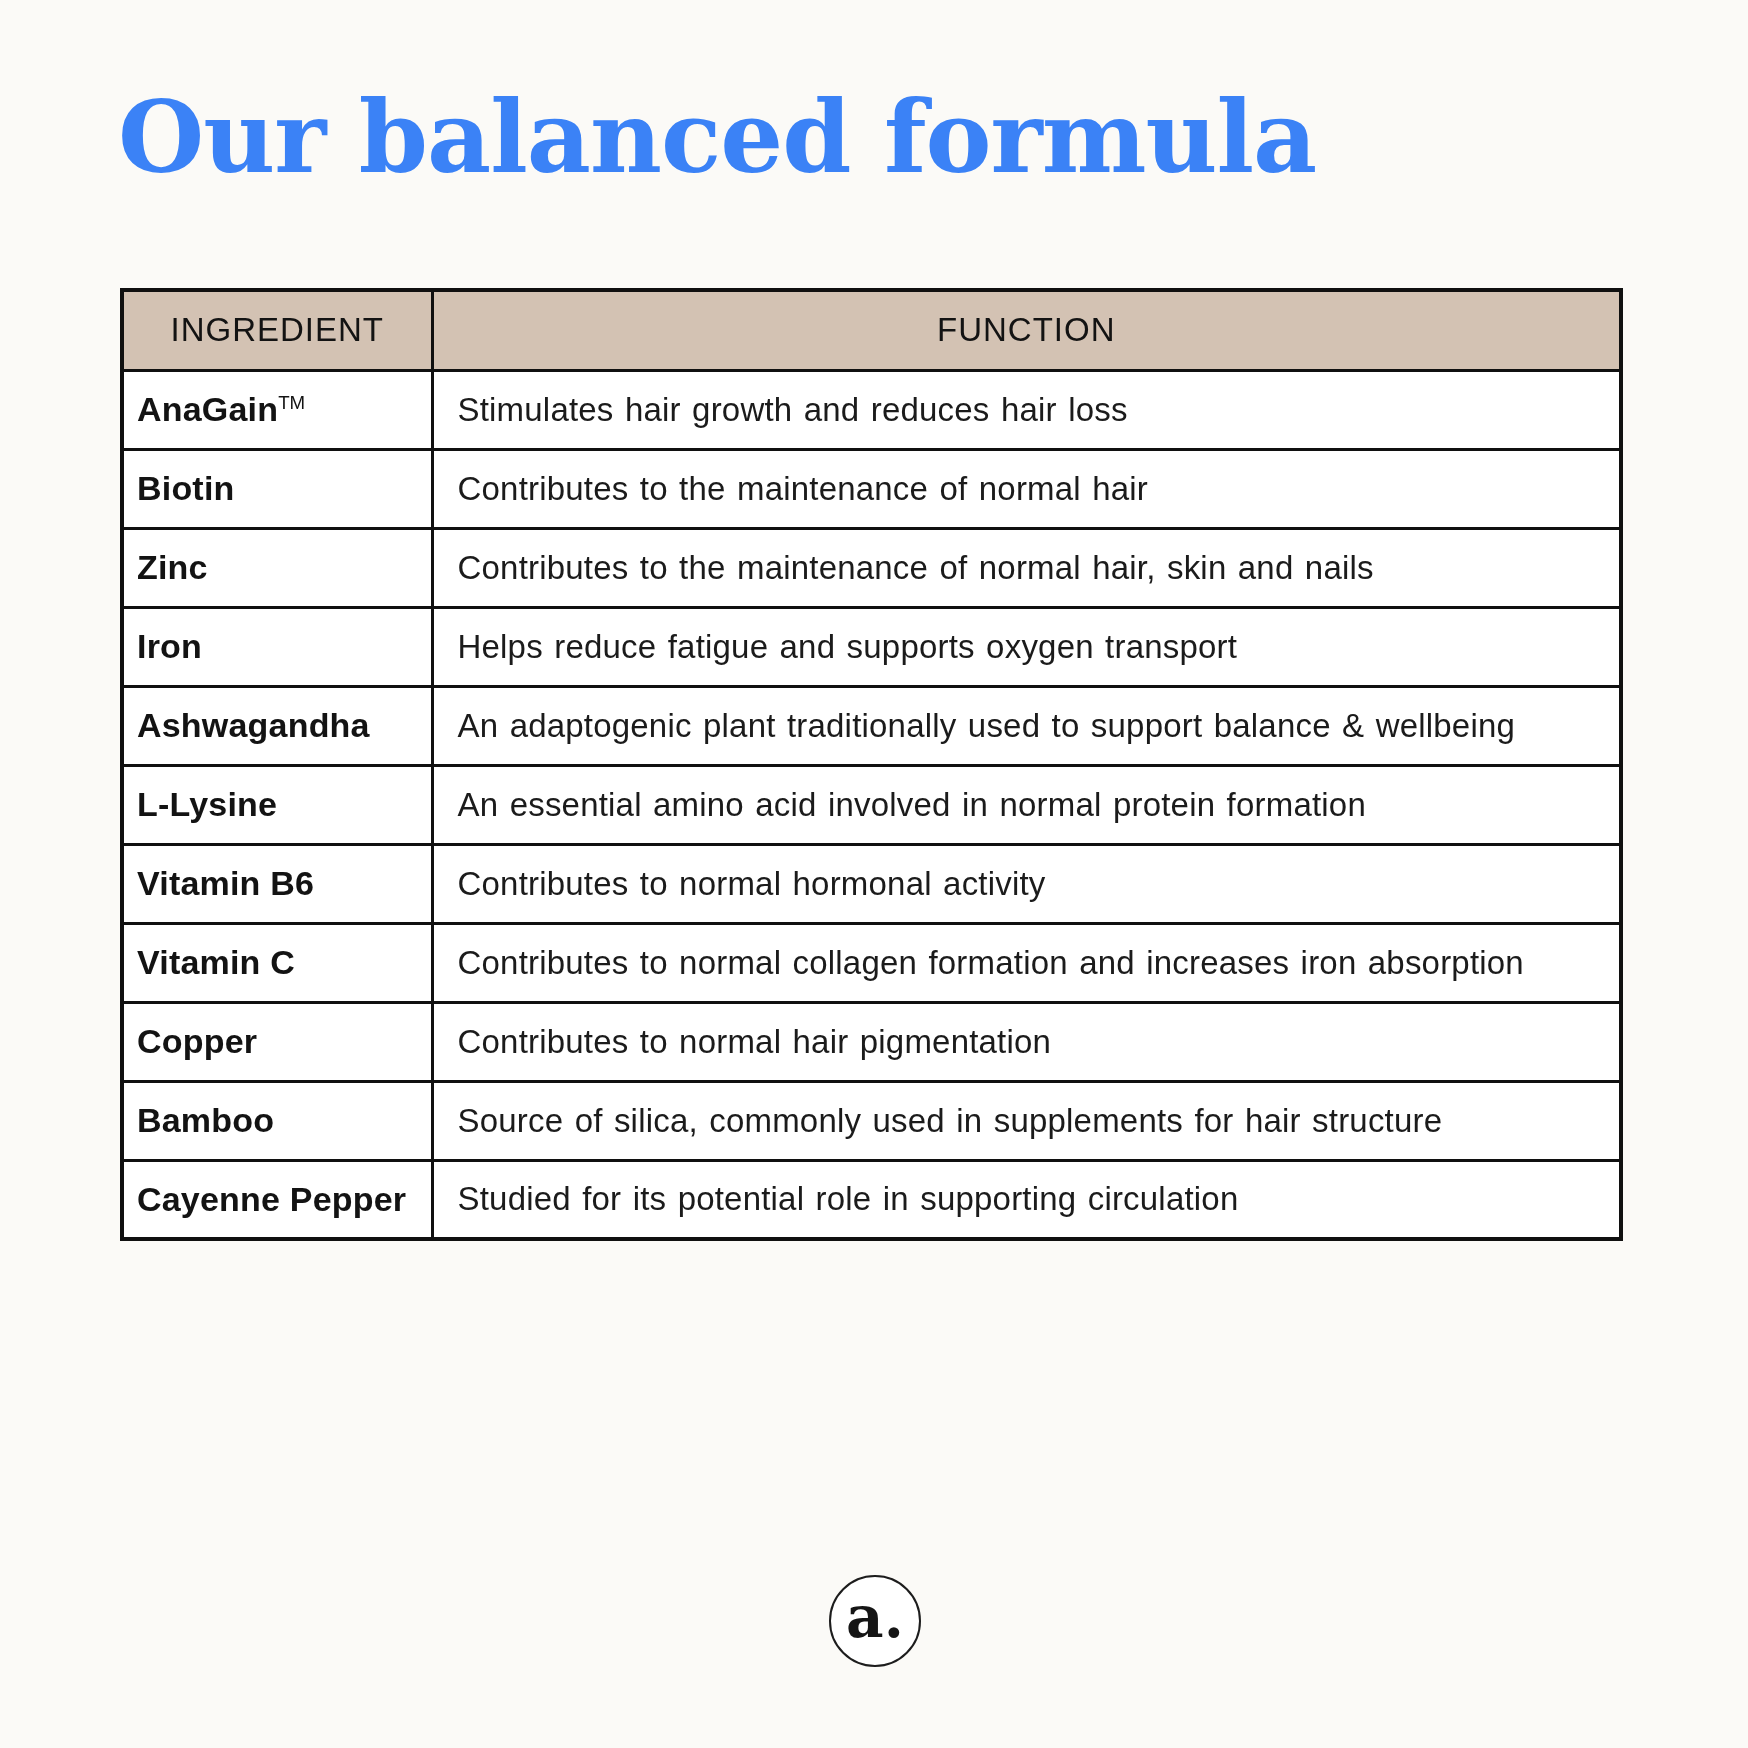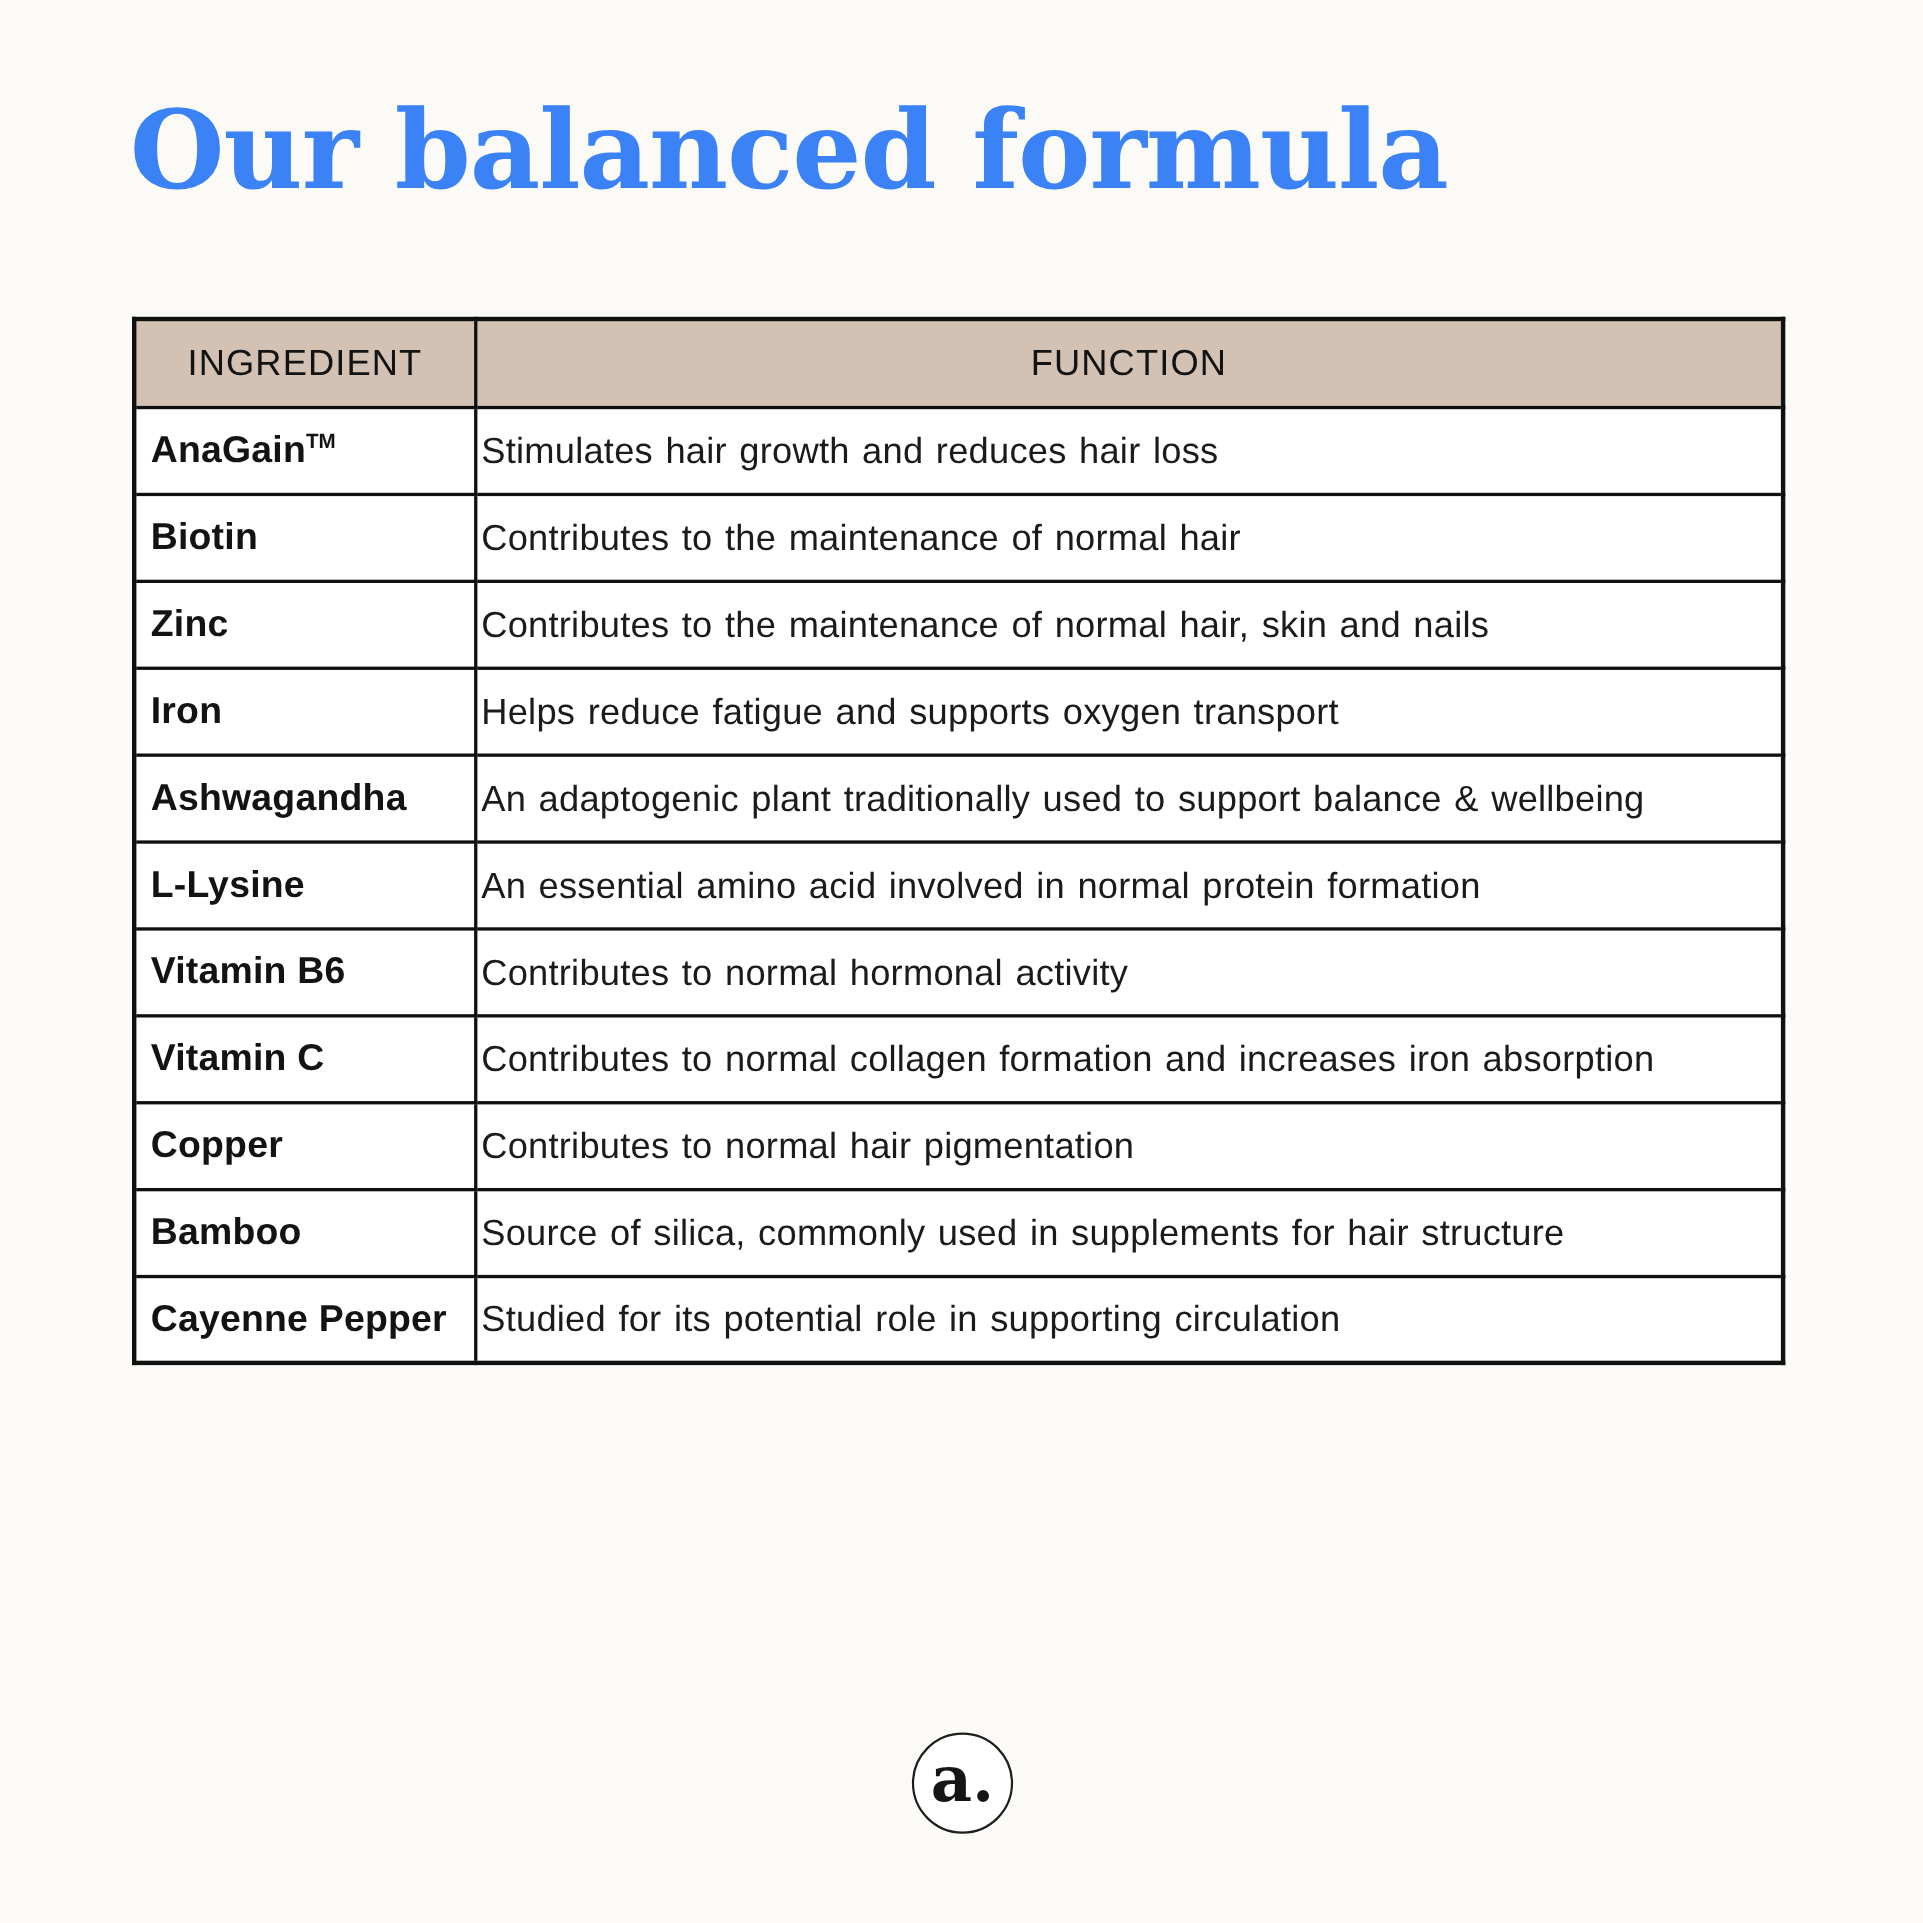--- a/index.html
+++ b/index.html
@@ -70,29 +70,29 @@
     font-weight: bold;
     font-size: 34px;
     padding-left: 13px;
     letter-spacing: 0.2px;
     color: #131313;
     white-space: nowrap;
   }
 
   td.ingredient-cell sup {
     font-size: 55%;
-    font-weight: bold;
+    font-weight: normal;
     vertical-align: super;
     letter-spacing: 0;
   }
 
   td.function-cell {
     font-weight: normal;
     font-size: 33px;
-    padding-left: 4px;
+    padding-left: 24px;
     padding-right: 8px;
     letter-spacing: 0.2px;
     word-spacing: 2px;
     color: #1B1B1B;
     white-space: nowrap;
     margin-top: 16px;
   }
 
   .brand-logo {
     position: absolute;

